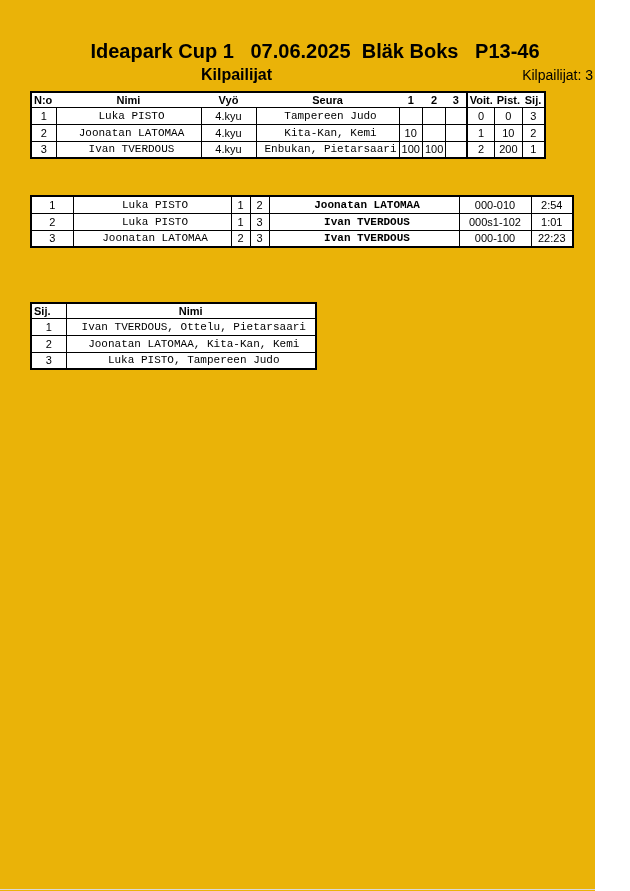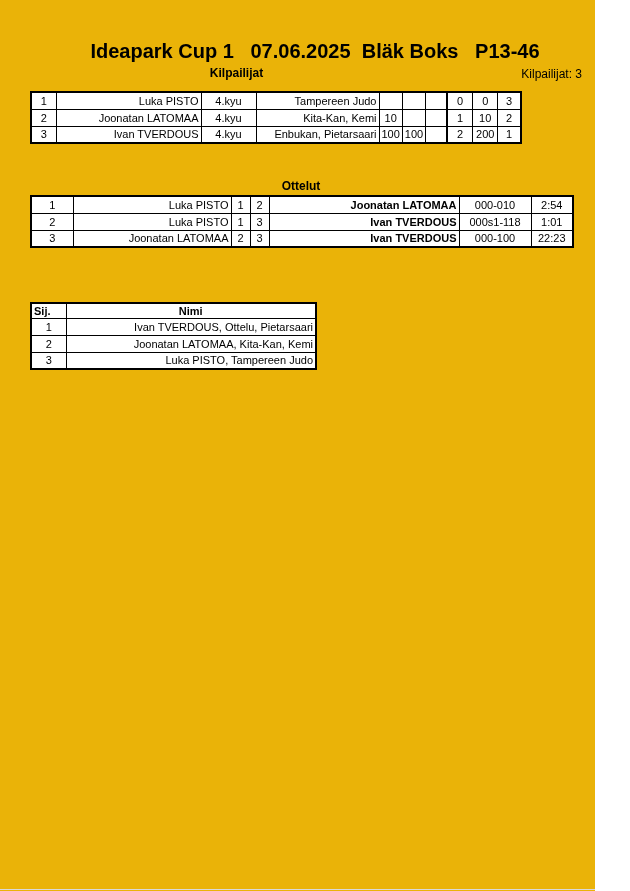--- a/index.html
+++ b/index.html
@@ -4,25 +4,25 @@
 <style>
   * { box-sizing: border-box; margin: 0; padding: 0; }
   html, body { background: #ffffff; }
   body { font-family: "Liberation Sans", sans-serif; color: #000; }
   .page { position: relative; width: 595px; height: 891px; background: #eab308; overflow: hidden; padding-left: 14px; }
 
   .main-title {
     position: absolute; top: 40px; left: 0; width: 630px;
     text-align: center; font-size: 20px; font-weight: bold; white-space: pre;
   }
-  .sec-title { position: absolute; font-size: 12px; font-weight: bold; text-align: center; }
+  .sec-title { position: absolute; font-size: 16px; font-weight: bold; text-align: center; }
   #t1-title { top: 66px; left: 30px; width: 413px; }
   #t2-title { top: 179px; left: 30px; width: 542px; }
   #t3-title { top: 283px; left: 30px; width: 285px; }
-  #count { position: absolute; top: 67px; right: 13px; font-size: 12px; text-align: right; }
+  #count { position: absolute; top: 67px; right: 2px; font-size: 14px; text-align: right; }
 
   table {
     position: absolute; left: 30px;
     border-collapse: collapse; table-layout: fixed;
     border: 2px solid #000; background: #fff;
   }
   #table1 { top: 91px; }
   #table2 { top: 195px; }
   #table3 { top: 302px; }
 
@@ -32,21 +32,21 @@
     white-space: nowrap; overflow: hidden;
   }
   th { height: 15px; font-weight: bold; text-align: center; }
   td { height: 17px; }
 
   
   #table1 th, #table2 th { border-left: none; border-right: none; }
   
   #table1 .gs { border-left: 2px solid #000 !important; }
 
-  .al { text-align: right; padding-left: 8px; }
+  .al { text-align: center; padding-left: 8px; font-family: Liberation Mono, monospace; }
   .ac { text-align: center; }
   .hl { text-align: left; padding-left: 2px; }
   .bold { font-weight: bold; }
 
   
   .w25{width:25px}.w145{width:145px}.w55{width:55px}.w123{width:123px}
   .w21{width:21px}.w26{width:26px}.w23{width:23px}
   .w42{width:42px}.w158{width:158px}.w19{width:19px}.w190{width:190px}
   .w72{width:72px}.w35{width:35px}.w250{width:250px}
 
@@ -69,20 +69,32 @@
         <col class="w55">
         <col class="w123">
       <col class="w21">
         <col class="w21">
         <col class="w21">
       <col class="w26">
         <col class="w25">
         <col class="w23">
     </colgroup>
     <tbody>
+        <tr>
+      <th class="hl">N:o</th>
+      <th>Nimi</th>
+      <th>Vyö</th>
+      <th>Seura</th>
+      <th>1</th>
+      <th>2</th>
+      <th>3</th>
+      <th class="gs">Voit.</th>
+      <th>Pist.</th>
+      <th>Sij.</th>
+    </tr>
     <tr>
       <td class="ac">1</td>
       <td class="al">Luka PISTO</td>
       <td class="ac">4.kyu</td>
       <td class="al">Tampereen Judo</td>
       <td class="ac"></td>
       <td class="ac"></td>
       <td class="ac"></td>
       <td class="ac gs">0</td>
       <td class="ac">0</td>
@@ -108,21 +120,20 @@
       <td class="ac">100</td>
       <td class="ac">100</td>
       <td class="ac"></td>
       <td class="ac gs">2</td>
       <td class="ac">200</td>
       <td class="ac">1</td>
     </tr>
   </tbody>
     </table>
 
-  <div class="sec-title" id="t2-title">Ottelut</div>
 
   <table id="table2">
     <colgroup>
       <col class="w42">
         <col class="w158">
         <col class="w19">
         <col class="w19">
       <col class="w190">
         <col class="w72">
         <col class="w42">
@@ -136,21 +147,21 @@
       <td class="al bold">Joonatan LATOMAA</td>
       <td class="ac">000-010</td>
       <td class="ac">2:54</td>
     </tr>
     <tr>
       <td class="ac">2</td>
       <td class="al">Luka PISTO</td>
       <td class="ac">1</td>
       <td class="ac">3</td>
       <td class="al bold">Ivan TVERDOUS</td>
-      <td class="ac">000s1-118</td>
+      <td class="ac">000s1-102</td>
       <td class="ac">1:01</td>
     </tr>
     <tr>
       <td class="ac">3</td>
       <td class="al">Joonatan LATOMAA</td>
       <td class="ac">2</td>
       <td class="ac">3</td>
       <td class="al bold">Ivan TVERDOUS</td>
       <td class="ac">000-100</td>
       <td class="ac">22:23</td>

